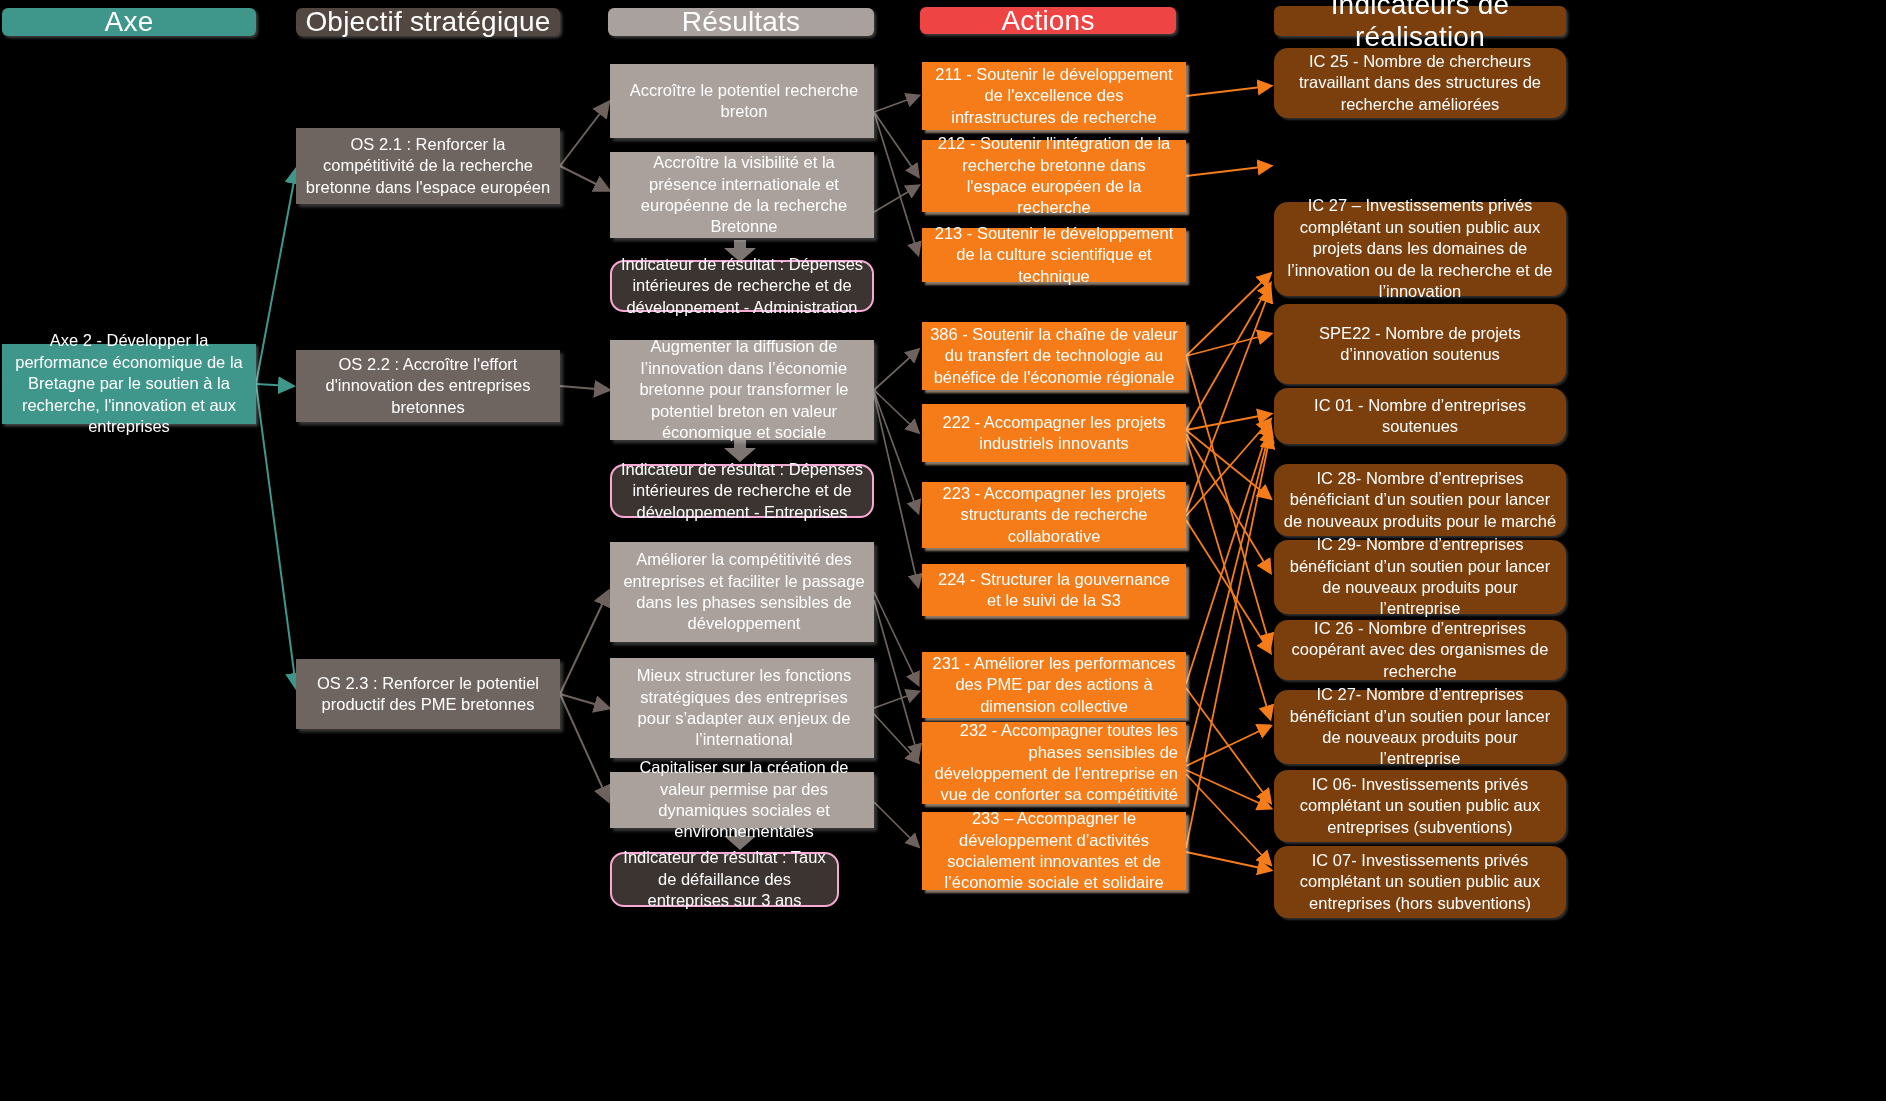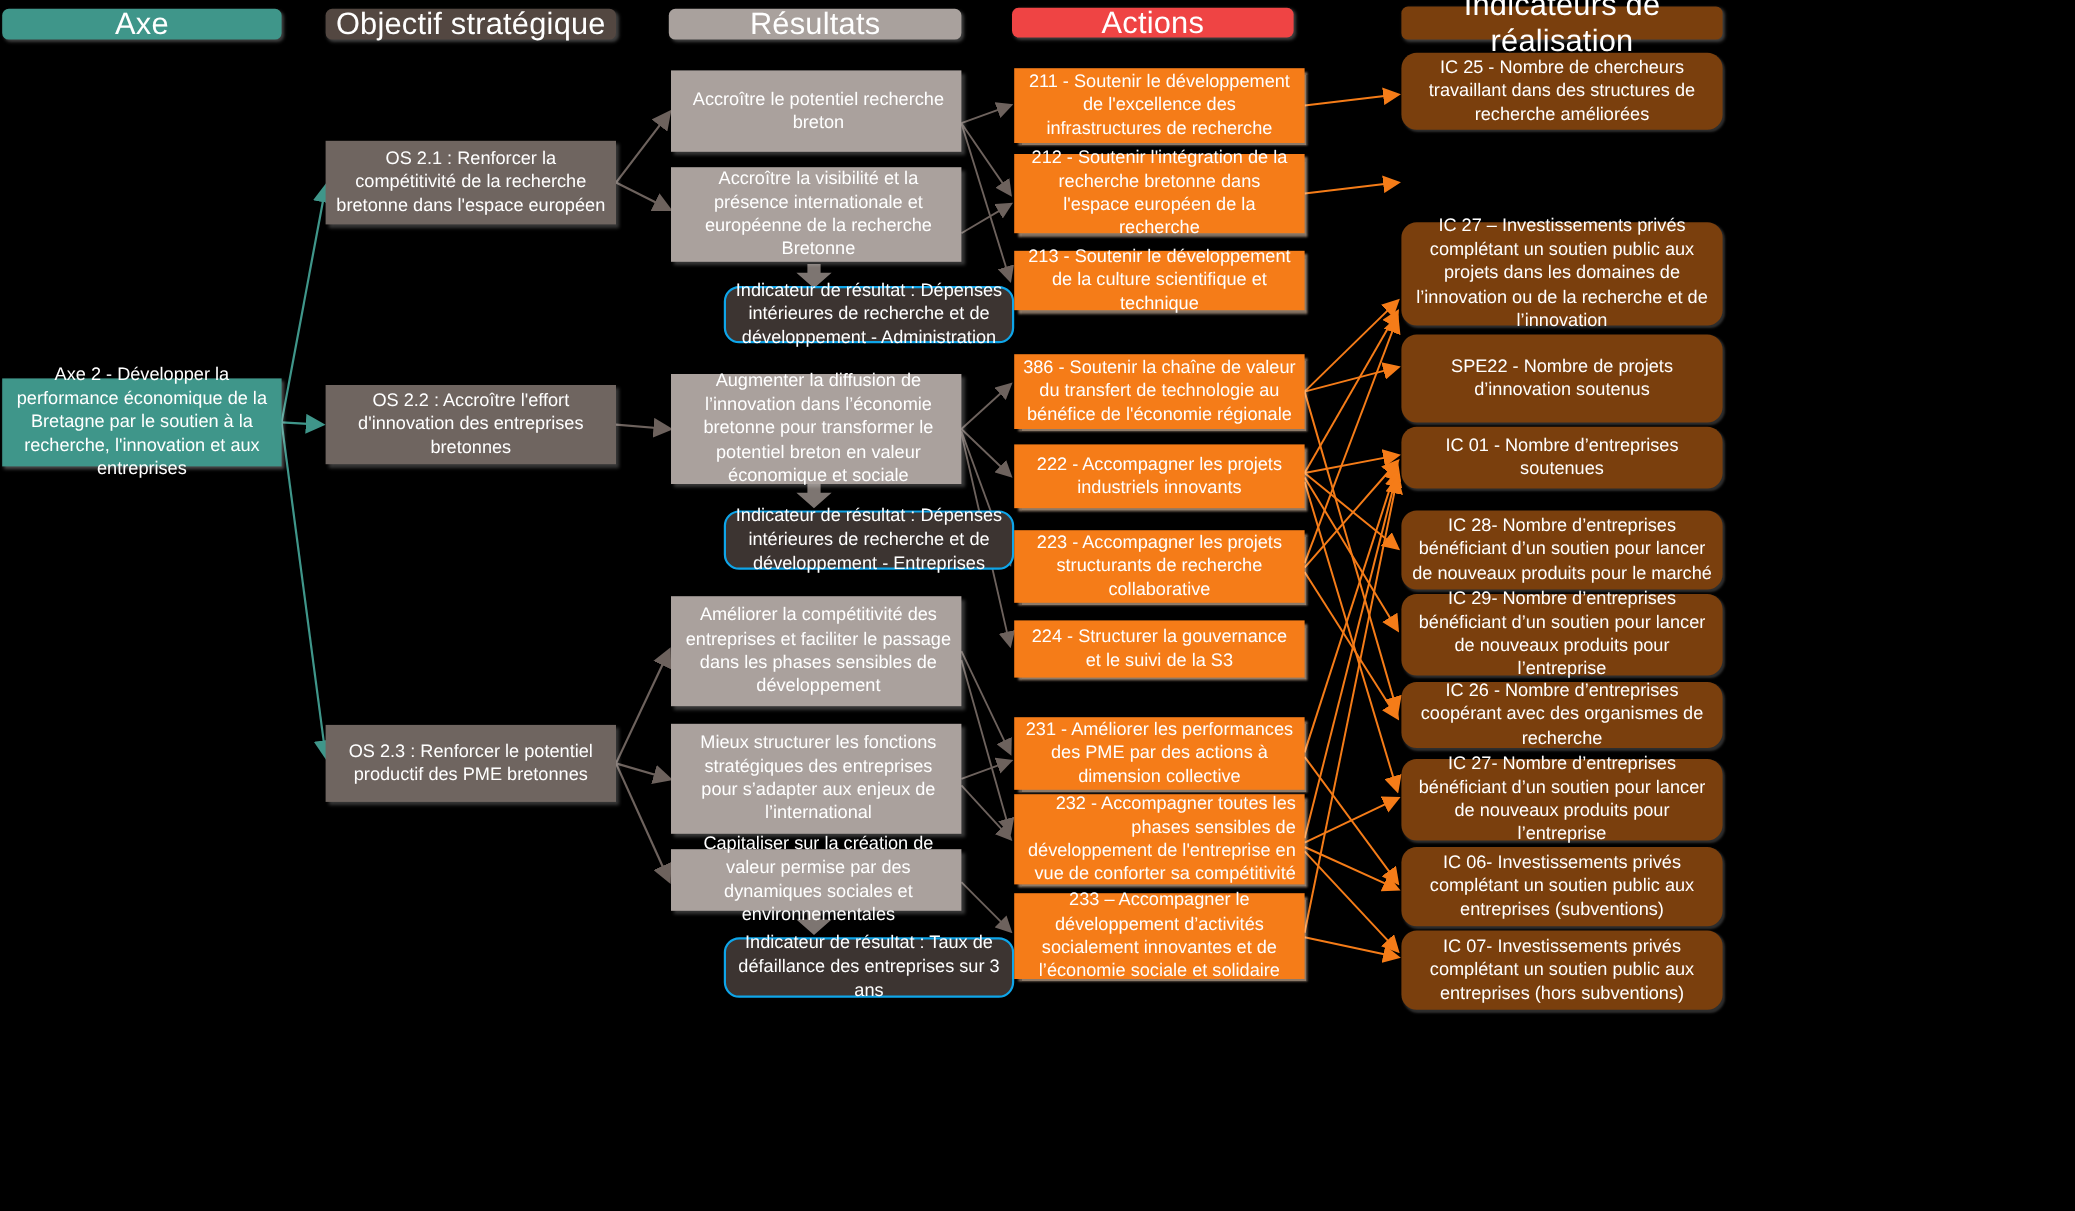--- a/index.html
+++ b/index.html
@@ -34,21 +34,21 @@
     display:flex;align-items:center;justify-content:center;
     text-align:center;
     font-size:16.5px;
     line-height:1.30;
     padding:4px 8px;
     color:#fff;
   }
   .axe-box{background:#3f968a;box-shadow:2px 2px 3px rgba(255,255,255,.30);}
   .os-box{background:#6f6560;box-shadow:3px 3px 3px rgba(255,255,255,.22);}
   .res-box{background:#aaa19d;box-shadow:3px 3px 3px rgba(255,255,255,.22);padding-left:12px;}
-  .resind-box{background:#3c3431;border:2px solid #0ea5e9;border-radius:14px;margin-left:48px;}
+  .resind-box{background:#3c3431;border:2px solid #f9a8d4;border-radius:14px;}
   .act-box{background:#f57c18;box-shadow:3px 3px 2px rgba(255,220,190,.55);}
   .ind-box{background:#7a3f0d;border-radius:14px;box-shadow:2px 2px 2px rgba(255,255,255,.18);}
 </style>
 </head>
 <body>
 
 <div id="canvas">
 
   <svg class="links" viewBox="0 0 1886 1101">
     <defs>
@@ -152,21 +152,21 @@
   <div class="node res-box" style="left:610px;top:340px;width:264px;height:100px;">Augmenter la diffusion de l’innovation dans l’économie bretonne pour transformer le potentiel breton en valeur économique et sociale</div>
 
   <div class="node resind-box" style="left:610px;top:464px;width:264px;height:54px;">Indicateur de résultat : Dépenses intérieures de recherche et de développement  - Entreprises</div>
 
   <div class="node res-box" style="left:610px;top:542px;width:264px;height:100px;">Améliorer la compétitivité des entreprises  et faciliter le passage dans les phases sensibles de développement</div>
 
   <div class="node res-box" style="left:610px;top:658px;width:264px;height:100px;">Mieux structurer les fonctions stratégiques des entreprises pour s’adapter aux enjeux de l’international</div>
 
   <div class="node res-box" style="left:610px;top:772px;width:264px;height:56px;">Capitaliser sur la création de valeur permise par des dynamiques sociales et environnementales</div>
 
-  <div class="node resind-box" style="left:610px;top:852px;width:264px;height:55px;">Indicateur de résultat : Taux de défaillance des entreprises sur 3 ans</div>
+  <div class="node resind-box" style="left:610px;top:852px;width:229px;height:55px;">Indicateur de résultat : Taux de défaillance des entreprises sur 3 ans</div>
 
   <div class="node act-box" style="left:922px;top:62px;width:264px;height:68px;">211 - Soutenir le développement de l'excellence  des infrastructures de recherche</div>
 
   <div class="node act-box" style="left:922px;top:140px;width:264px;height:72px;">212 - Soutenir l'intégration  de la recherche bretonne dans l'espace européen de la recherche</div>
 
   <div class="node act-box" style="left:922px;top:228px;width:264px;height:54px;">213 - Soutenir le développement de la culture scientifique et technique</div>
 
   <div class="node act-box" style="left:922px;top:322px;width:264px;height:68px;">386 - Soutenir la chaîne de valeur du transfert de technologie  au bénéfice de l'économie régionale</div>
 
   <div class="node act-box" style="left:922px;top:404px;width:264px;height:58px;">222 - Accompagner les projets industriels innovants</div>

